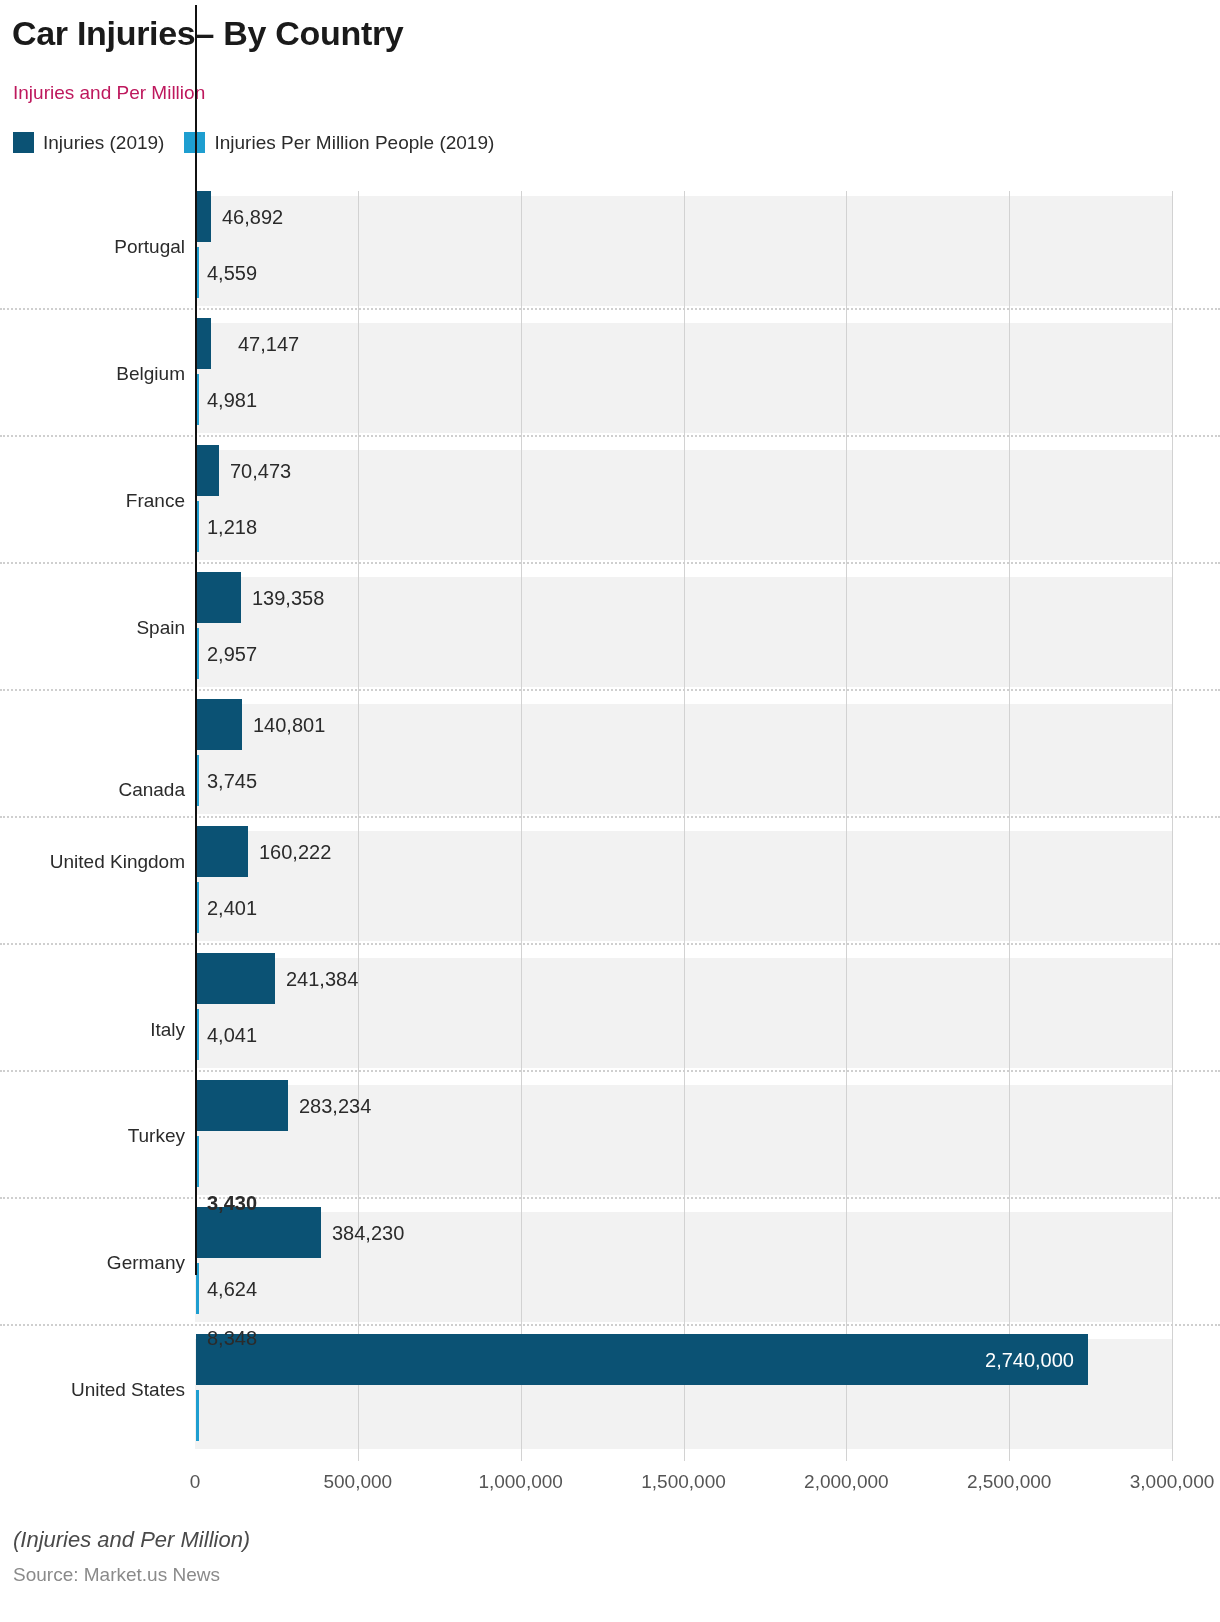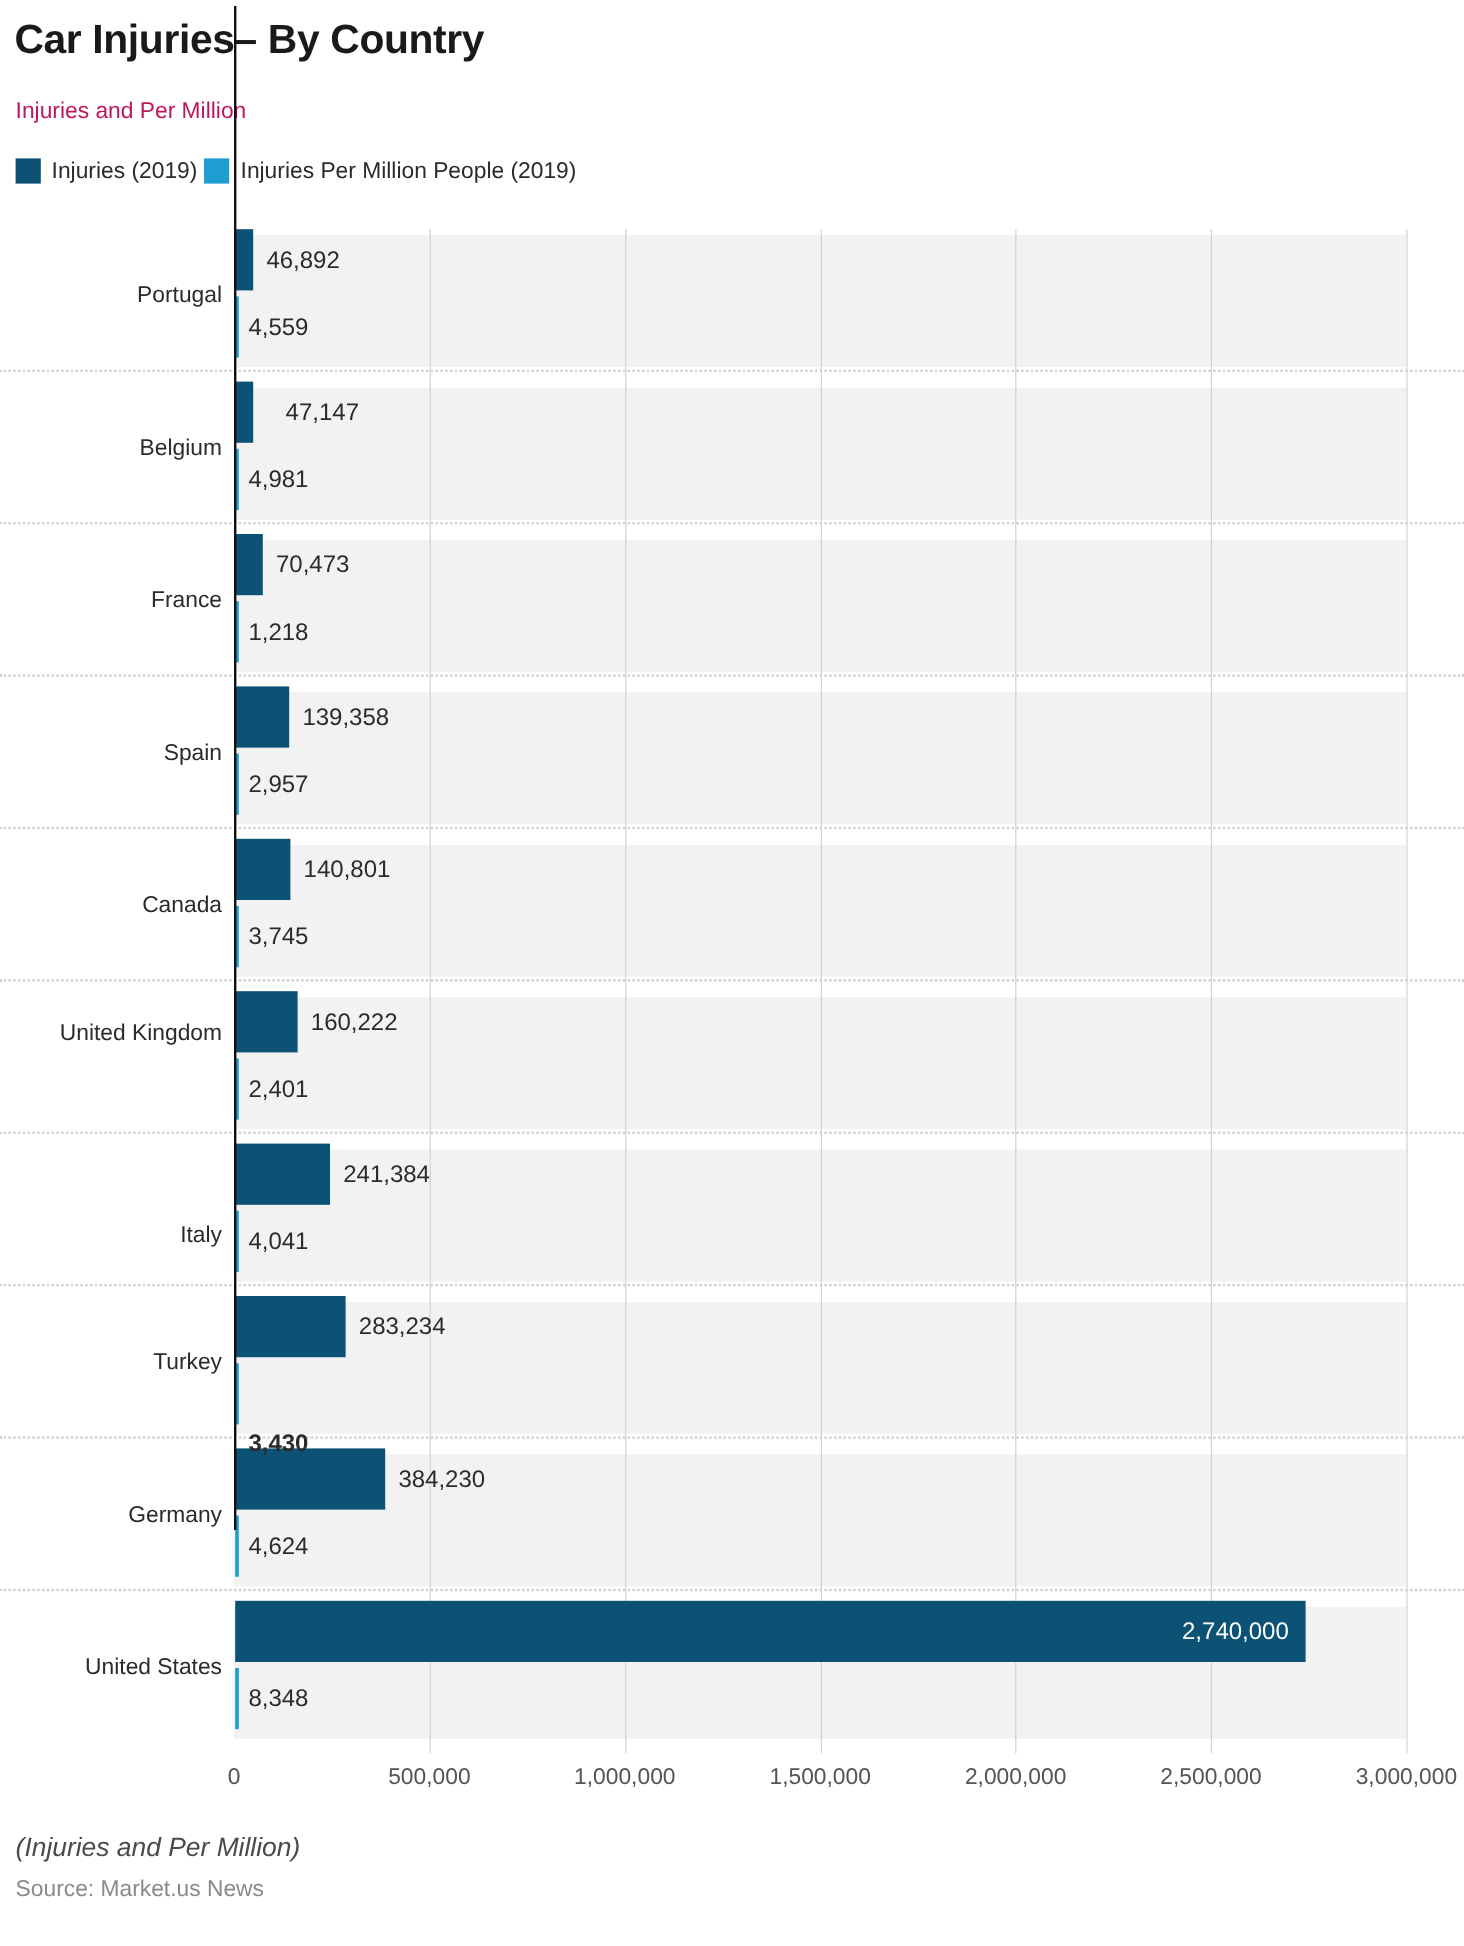--- a/index.html
+++ b/index.html
@@ -37,21 +37,21 @@
     white-space: nowrap;
   }
 
   
   #legend {
     position: absolute;
     left: 13px;
     top: 132px;
     display: flex;
     align-items: flex-start;
-    gap: 6px;
+    gap: 20px;
   }
   .legend-item {
     display: flex;
     align-items: center;
     gap: 9px;
   }
   .legend-swatch {
     width: 21px;
     height: 21px;
     display: block;
@@ -259,28 +259,28 @@
     <div class="bar secondary" style="top: 1136px; width: 3px; height: 51px;"></div>
     <div class="bar-label" style="top: 1096px; left: 299px;">283,234</div>
     <div class="bar-label" style="top: 1193px; left: 207px; font-weight: bold;">3,430</div>
     <div class="bar primary" style="top: 1207px; width: 125px; height: 51px;"></div>
     <div class="bar secondary" style="top: 1263px; width: 3px; height: 51px;"></div>
     <div class="bar-label" style="top: 1223px; left: 332px;">384,230</div>
     <div class="bar-label" style="top: 1279px; left: 207px;">4,624</div>
     <div class="bar primary" style="top: 1334px; width: 892px; height: 51px;"></div>
     <div class="bar secondary" style="top: 1390px; width: 3px; height: 51px;"></div>
     <div class="bar-label inside" style="top: 1350px; left: 196px; width: 878px;">2,740,000</div>
-    <div class="bar-label" style="top: 1406px; left: 207px;">8,348</div>
+    <div class="bar-label" style="top: 1328px; left: 207px;">8,348</div>
   </div>
 <div id="labels-layer">
     <div class="cat-label" style="top: 237px;">Portugal</div>
     <div class="cat-label" style="top: 364px;">Belgium</div>
     <div class="cat-label" style="top: 491px;">France</div>
     <div class="cat-label" style="top: 618px;">Spain</div>
-    <div class="cat-label" style="top: 745px;">Canada</div>
+    <div class="cat-label" style="top: 780px;">Canada</div>
     <div class="cat-label" style="top: 852px;">United Kingdom</div>
     <div class="cat-label" style="top: 1020px;">Italy</div>
     <div class="cat-label" style="top: 1126px;">Turkey</div>
     <div class="cat-label" style="top: 1253px;">Germany</div>
     <div class="cat-label" style="top: 1380px;">United States</div>
   </div>
 <div id="xaxis-layer">
     <div class="xtick" style="left: 195px;">0</div>
     <div class="xtick" style="left: 357.833px;">500,000</div>
     <div class="xtick" style="left: 520.667px;">1,000,000</div>

